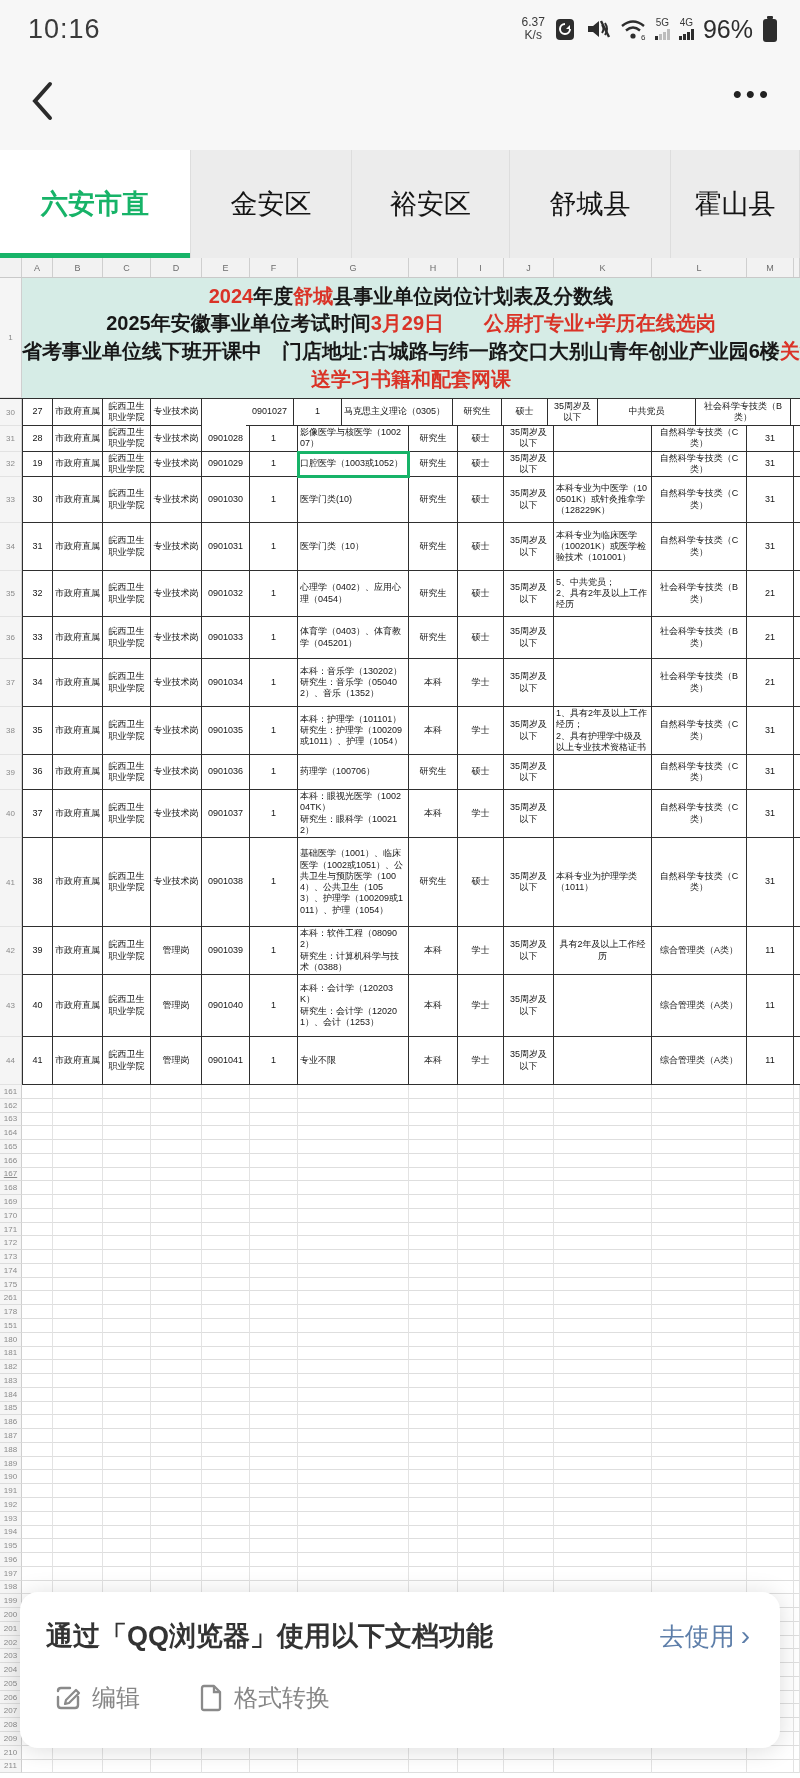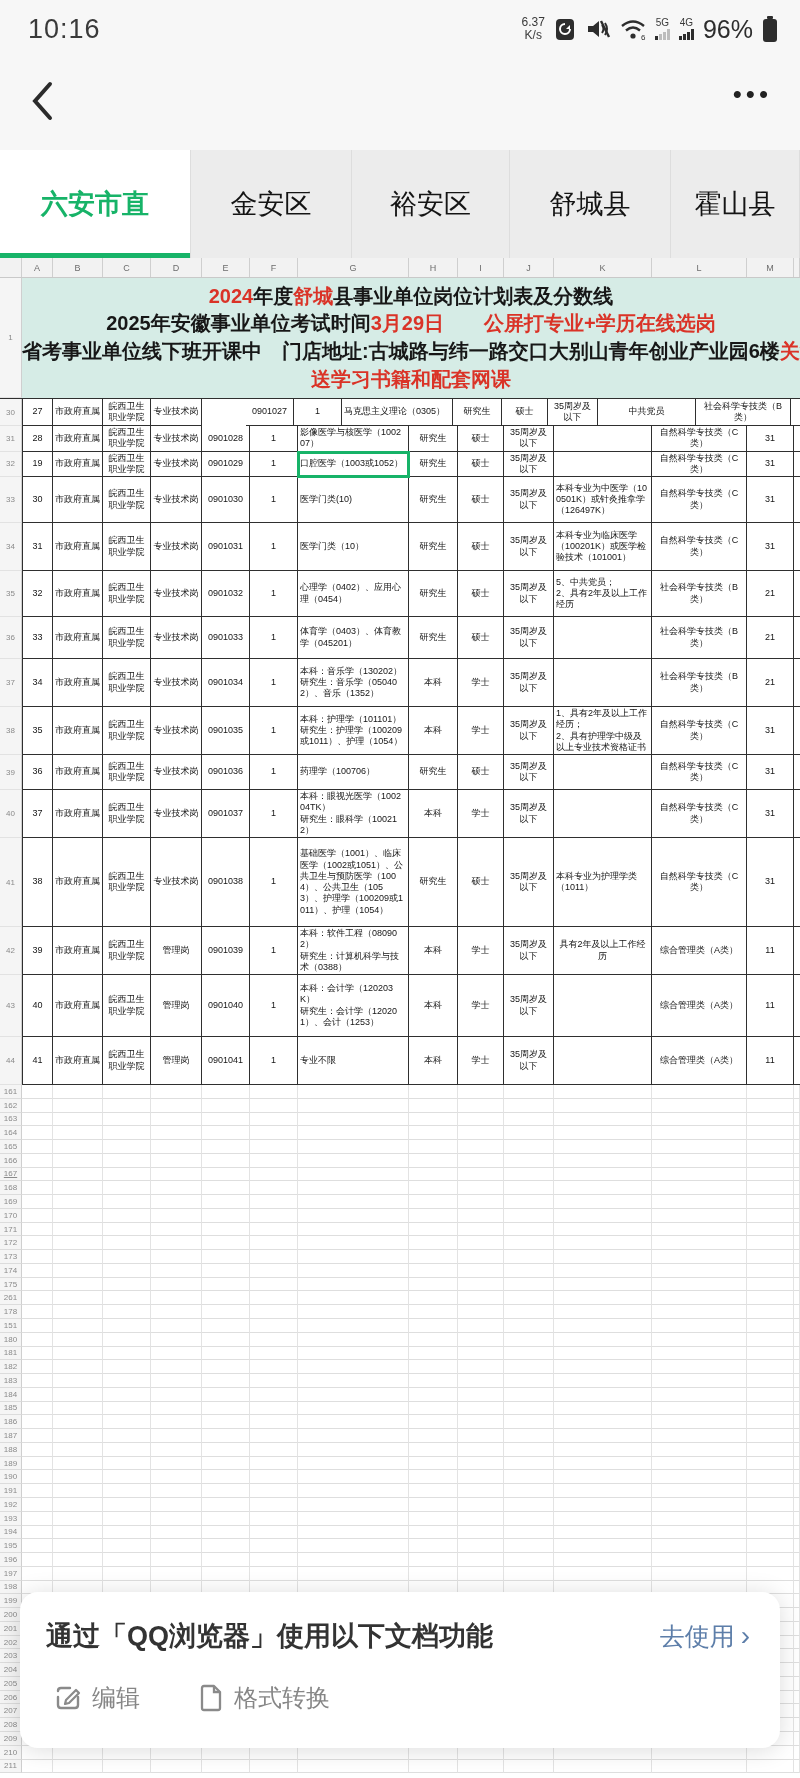--- a/index.html
+++ b/index.html
@@ -239,21 +239,21 @@
       <div class="dc first" style="width: 31px; flex: 0 0 31px;">30</div>
       <div class="dc" style="width: 50px; flex: 0 0 50px;">市政府直属</div>
       <div class="dc" style="width: 48px; flex: 0 0 48px;">皖西卫生职业学院</div>
       <div class="dc" style="width: 51px; flex: 0 0 51px;">专业技术岗</div>
       <div class="dc" style="width: 48px; flex: 0 0 48px;">0901030</div>
       <div class="dc" style="width: 48px; flex: 0 0 48px;">1</div>
       <div class="dc left" style="width: 111px; flex: 0 0 111px;">医学门类(10)</div>
       <div class="dc" style="width: 49px; flex: 0 0 49px;">研究生</div>
       <div class="dc" style="width: 46px; flex: 0 0 46px;">硕士</div>
       <div class="dc" style="width: 50px; flex: 0 0 50px;">35周岁及以下</div>
-      <div class="dc left" style="width: 98px; flex: 0 0 98px;">本科专业为中医学（100501K）或针灸推拿学（126497K）</div>
+      <div class="dc left" style="width: 98px; flex: 0 0 98px;">本科专业为中医学（100501K）或针灸推拿学（128229K）</div>
       <div class="dc" style="width: 95px; flex: 0 0 95px;">自然科学专技类（C类）</div>
       <div class="dc" style="width: 47px; flex: 0 0 47px;">31</div>
       <div class="dc sliver" style="flex: 0 0 6px;"></div>
     </div>
     <div class="drow" style="min-height: 48px;">
       <div class="rowhead" style="flex: 0 0 22px;">34</div>
       <div class="dc first" style="width: 31px; flex: 0 0 31px;">31</div>
       <div class="dc" style="width: 50px; flex: 0 0 50px;">市政府直属</div>
       <div class="dc" style="width: 48px; flex: 0 0 48px;">皖西卫生职业学院</div>
       <div class="dc" style="width: 51px; flex: 0 0 51px;">专业技术岗</div>

